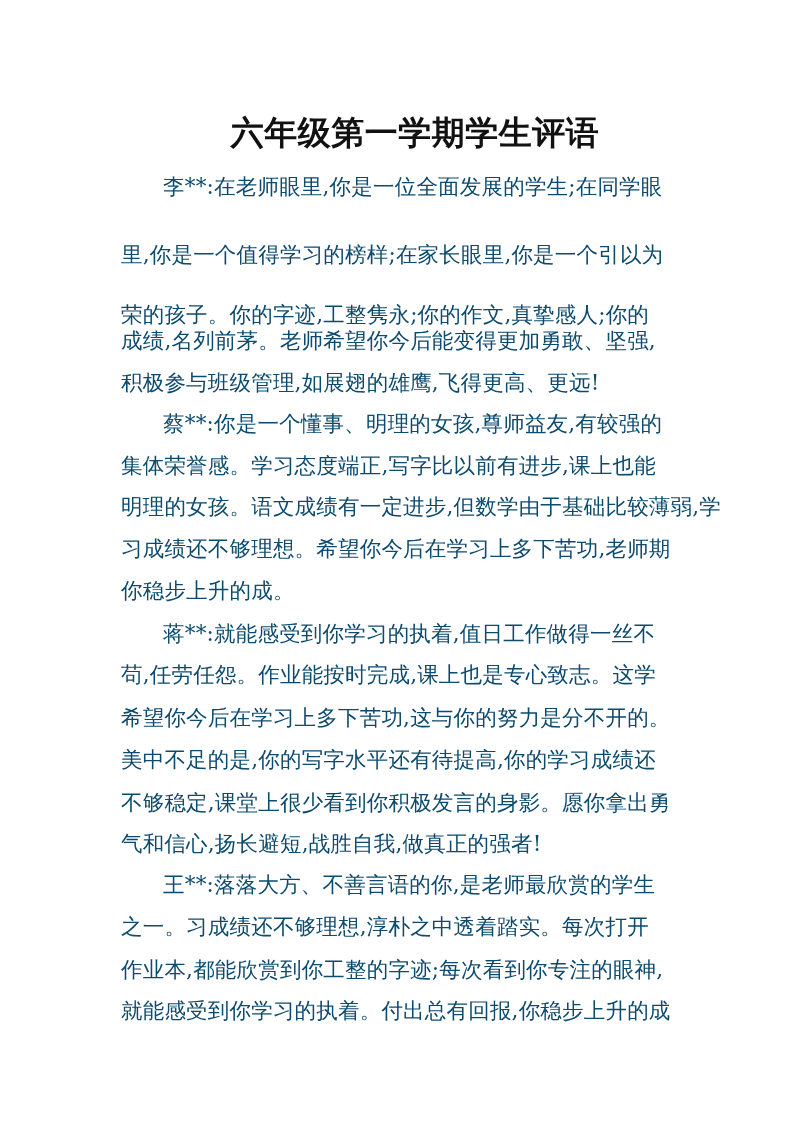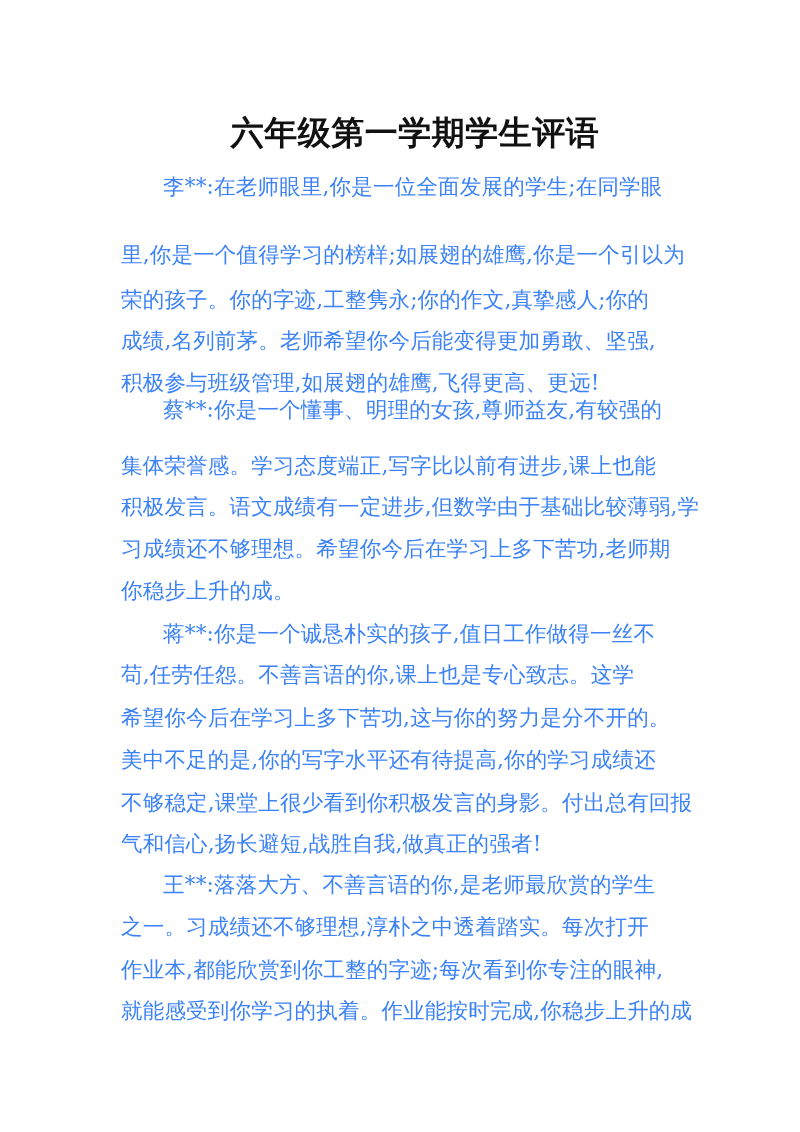--- a/index.html
+++ b/index.html
@@ -28,55 +28,55 @@
       color: #111;
       margin: 15px;
       font-weight: bold;
     }
     .line {
       position: absolute;
       left: 121px;
       font-size: 21.5px;
       line-height: 30px;
       white-space: nowrap;
-      color: #3b82f6;
+      color: #0c4a6e;
       letter-spacing: 0.2px;
     }
     .line.indent {
       left: 163px;
     }
   </style>
 </head>
 <body>
 
 <h1 class="title">六年级第一学期学生评语</h1>
 
 <div>
   <div class="line indent" style="top:172px">李**:在老师眼里,你是一位全面发展的学生;在同学眼</div>
-  <div class="line" style="top:240px">里,你是一个值得学习的榜样;如展翅的雄鹰,你是一个引以为</div>
-  <div class="line" style="top:285px">荣的孩子。你的字迹,工整隽永;你的作文,真挚感人;你的</div>
+  <div class="line" style="top:240px">里,你是一个值得学习的榜样;在家长眼里,你是一个引以为</div>
+  <div class="line" style="top:300px">荣的孩子。你的字迹,工整隽永;你的作文,真挚感人;你的</div>
   <div class="line" style="top:326px">成绩,名列前茅。老师希望你今后能变得更加勇敢、坚强,</div>
   <div class="line" style="top:368px">积极参与班级管理,如展翅的雄鹰,飞得更高、更远!</div>
 </div>
 
 <div>
-  <div class="line indent" style="top:395px">蔡**:你是一个懂事、明理的女孩,尊师益友,有较强的</div>
+  <div class="line indent" style="top:409px">蔡**:你是一个懂事、明理的女孩,尊师益友,有较强的</div>
   <div class="line" style="top:451px">集体荣誉感。学习态度端正,写字比以前有进步,课上也能</div>
-  <div class="line" style="top:492px">积极发言。语文成绩有一定进步,但数学由于基础比较薄弱,学</div>
+  <div class="line" style="top:492px">明理的女孩。语文成绩有一定进步,但数学由于基础比较薄弱,学</div>
   <div class="line" style="top:534px">习成绩还不够理想。希望你今后在学习上多下苦功,老师期</div>
   <div class="line" style="top:576px">你稳步上升的成。</div>
 </div>
 
 <div>
-  <div class="line indent" style="top:619px">蒋**:你是一个诚恳朴实的孩子,值日工作做得一丝不</div>
-  <div class="line" style="top:660px">苟,任劳任怨。不善言语的你,课上也是专心致志。这学</div>
+  <div class="line indent" style="top:619px">蒋**:就能感受到你学习的执着,值日工作做得一丝不</div>
+  <div class="line" style="top:660px">苟,任劳任怨。作业能按时完成,课上也是专心致志。这学</div>
   <div class="line" style="top:703px">希望你今后在学习上多下苦功,这与你的努力是分不开的。</div>
   <div class="line" style="top:745px">美中不足的是,你的写字水平还有待提高,你的学习成绩还</div>
-  <div class="line" style="top:788px">不够稳定,课堂上很少看到你积极发言的身影。付出总有回报</div>
+  <div class="line" style="top:788px">不够稳定,课堂上很少看到你积极发言的身影。愿你拿出勇</div>
   <div class="line" style="top:829px">气和信心,扬长避短,战胜自我,做真正的强者!</div>
 </div>
 
 <div>
   <div class="line indent" style="top:870px">王**:落落大方、不善言语的你,是老师最欣赏的学生</div>
   <div class="line" style="top:912px">之一。习成绩还不够理想,淳朴之中透着踏实。每次打开</div>
   <div class="line" style="top:955px">作业本,都能欣赏到你工整的字迹;每次看到你专注的眼神,</div>
-  <div class="line" style="top:996px">就能感受到你学习的执着。作业能按时完成,你稳步上升的成</div>
+  <div class="line" style="top:996px">就能感受到你学习的执着。付出总有回报,你稳步上升的成</div>
 </div>
 
 </body></html>

